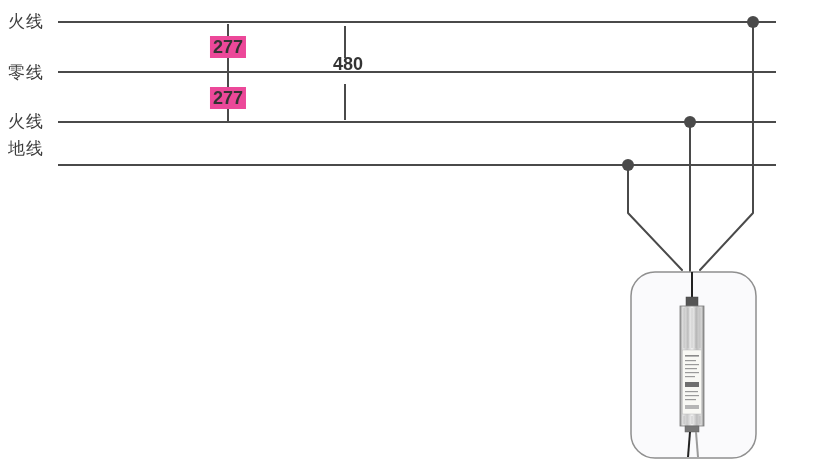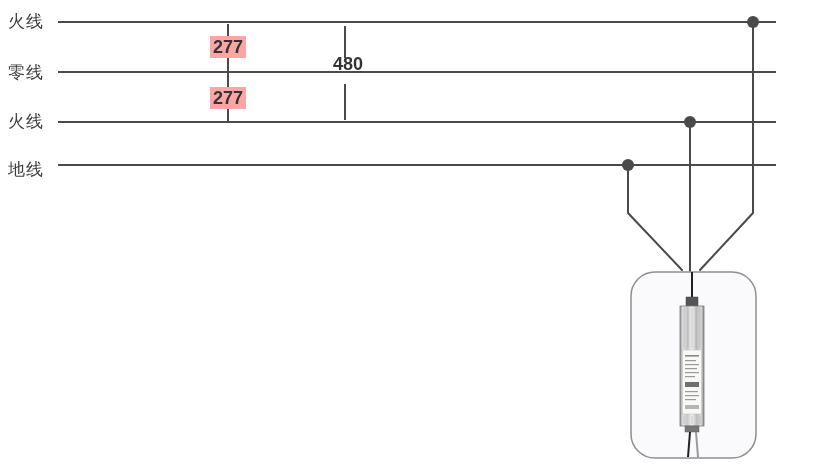--- a/index.html
+++ b/index.html
@@ -23,21 +23,21 @@
   .measure{
     position:absolute;
     transform:translate(-50%,-50%);
     font-size:18px;
     font-weight:bold;
     color:#333333;
     white-space:nowrap;
     line-height:1;
   }
   .measure.masked{
-    background:#fca5a5;
+    background:#ec4899;
     padding:2px 3px;
   }
 </style>
 </head>
 <body>
 
 <div class="canvas">
 
   <svg class="diagram-svg" width="826" height="473" viewBox="0 0 826 473">
     <defs>
@@ -114,19 +114,19 @@
       <rect x="685" y="426" width="14" height="6" fill="#777777" stroke="#5f5f5f" stroke-width="0.5"></rect>
 
       <line x1="690" y1="432" x2="688" y2="457" stroke="#222222" stroke-width="2"></line>
       <line x1="696" y1="432" x2="698" y2="457" stroke="#9a9a9a" stroke-width="2"></line>
     </g>
   </svg>
 
   <span class="wire-label" style="top:22px">火线</span>
   <span class="wire-label" style="top:73px">零线</span>
   <span class="wire-label" style="top:122px">火线</span>
-  <span class="wire-label" style="top:170px">地线</span>
+  <span class="wire-label" style="top:149px">地线</span>
 
   <span class="measure masked" style="left:228px;top:47px">277</span>
   <span class="measure masked" style="left:228px;top:98px">277</span>
   <span class="measure" style="left:348px;top:64px">480</span>
 
 </div>
 
 </body></html>

